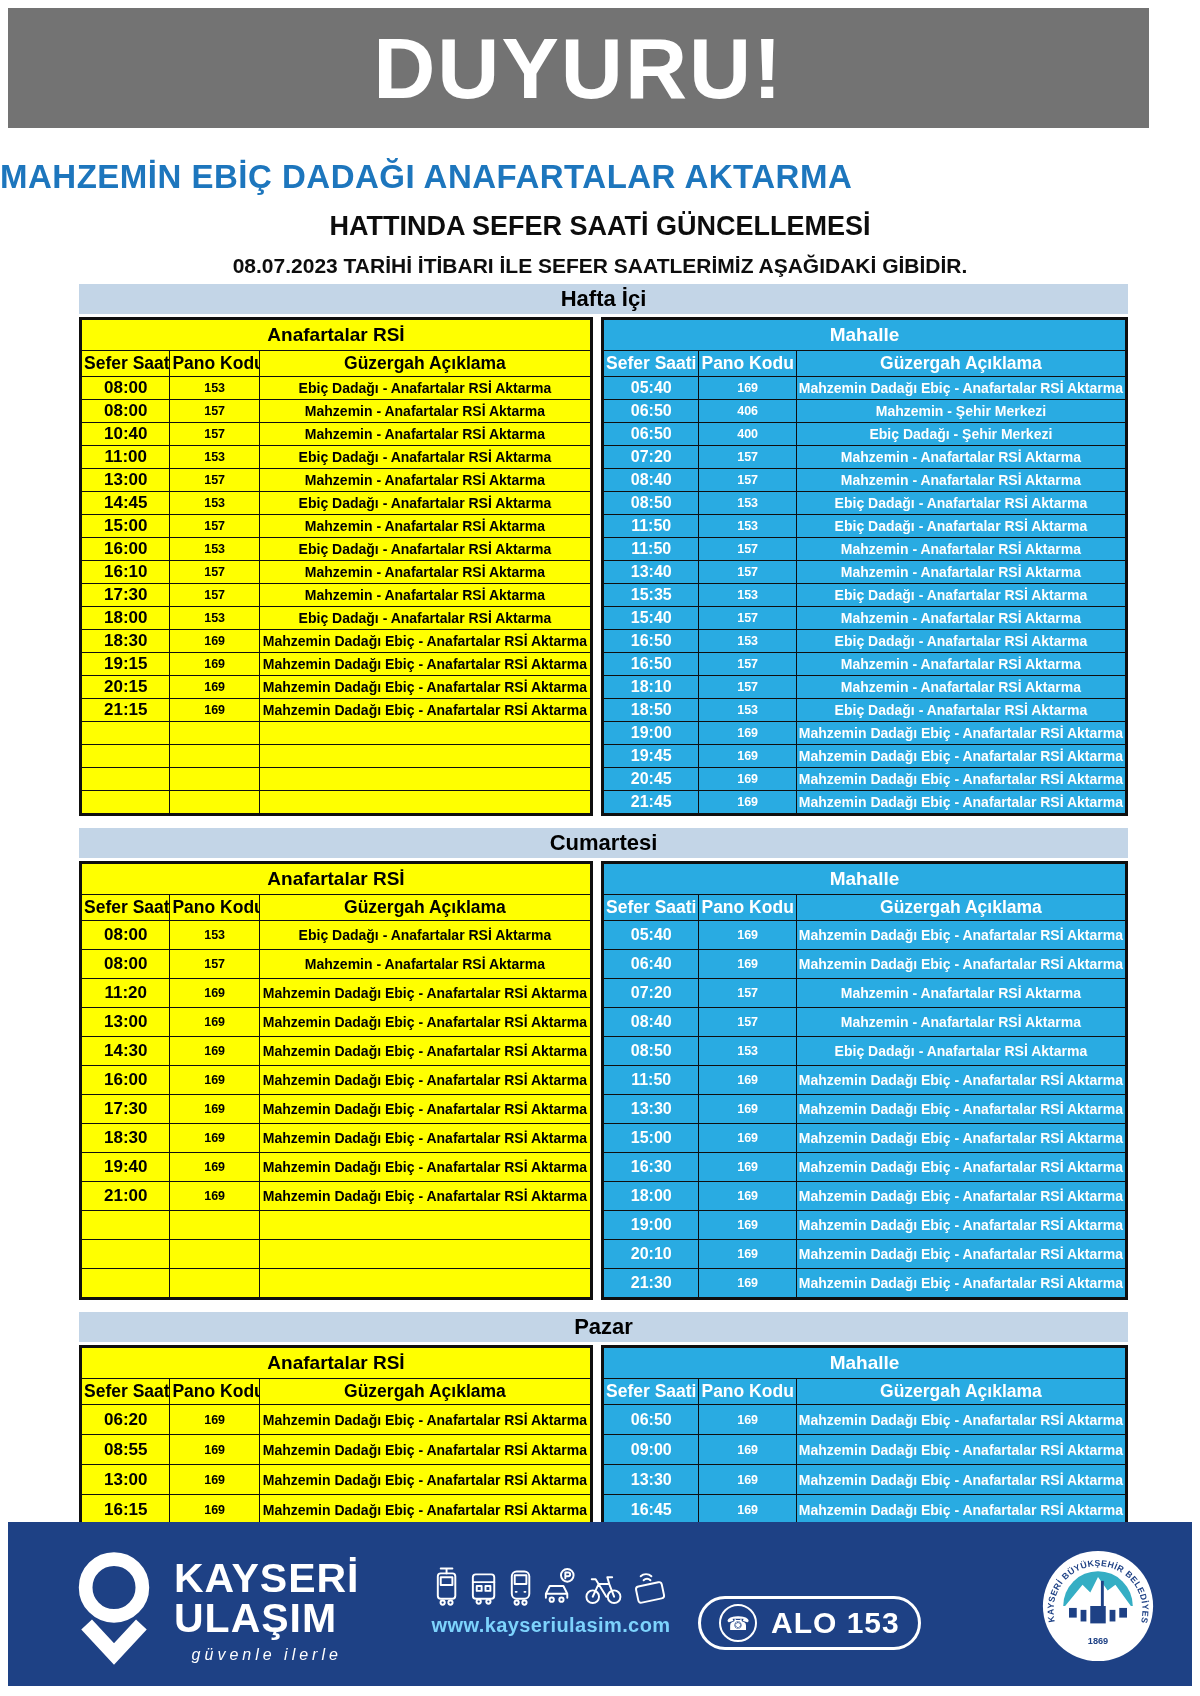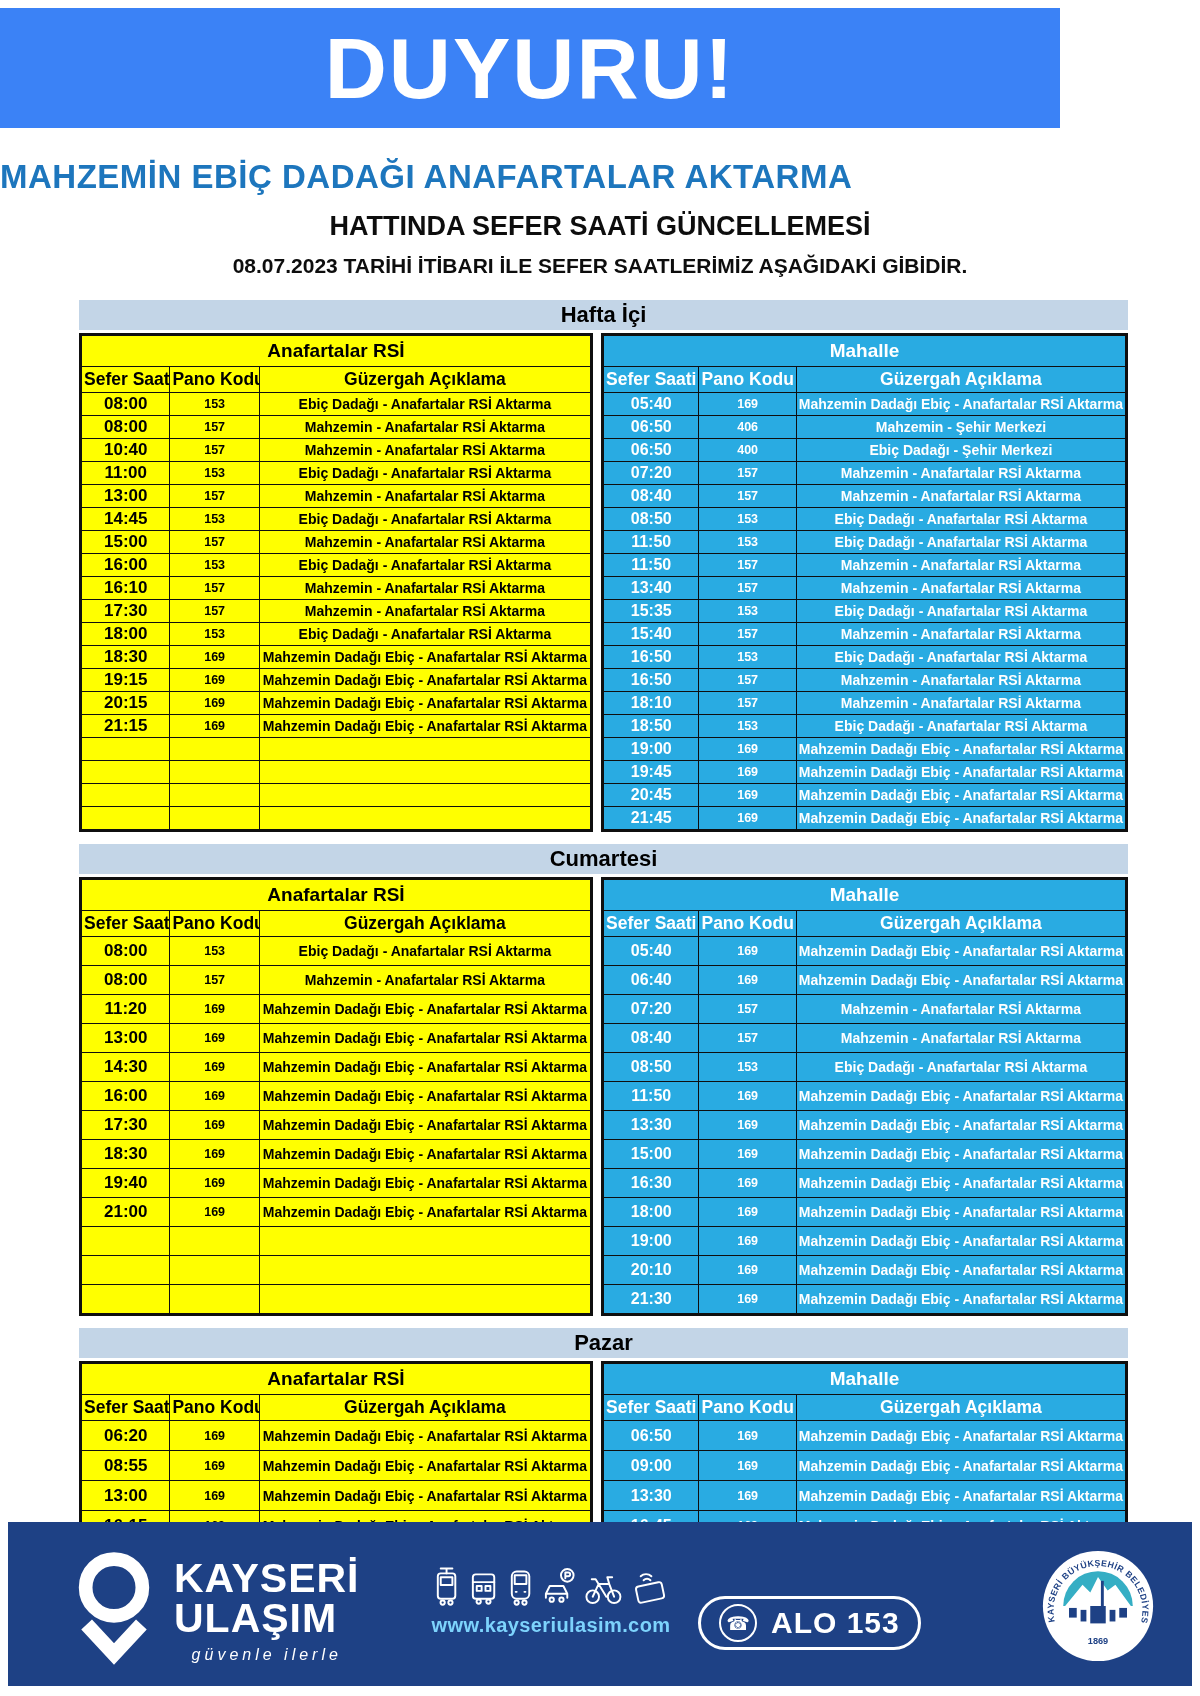--- a/index.html
+++ b/index.html
@@ -1,32 +1,32 @@
 <!DOCTYPE html>
 <html><head>
 <meta charset="utf-8">
 <style>
   html,body{margin:0;padding:0;background:#fff;}
   .page{position:relative;width:1200px;height:1696px;background:#fff;overflow:hidden;
         font-family:"Liberation Sans",sans-serif;}
 
   
-  .top-banner{position:absolute;left:0;top:8px;width:1060px;height:120px;background:#3b82f6;
+  .top-banner{position:absolute;left:8px;top:8px;width:1141px;height:120px;background:#737373;
               display:flex;align-items:center;justify-content:center;}
   .top-banner span{color:#fff;font-size:86px;font-weight:800;letter-spacing:2px;line-height:1;}
 
   .title{position:absolute;left:0;top:158px;width:100%;
          color:#1d76bd;font-size:33px;font-weight:800;letter-spacing:.5px;}
   .subtitle1{position:absolute;left:0;top:211px;width:100%;text-align:center;
          color:#0d0d0d;font-size:27px;font-weight:800;}
   .subtitle2{position:absolute;left:0;top:254px;width:100%;text-align:center;
          color:#0d0d0d;font-size:21px;font-weight:800;}
 
   
-  #sections{position:absolute;left:79px;top:300px;width:1049px;}
+  #sections{position:absolute;left:79px;top:284px;width:1049px;}
   .section{margin-bottom:12px;}
   .band{height:30px;background:#c3d5e7;display:flex;align-items:center;justify-content:center;
         font-size:22px;font-weight:700;color:#000;}
   .tables{display:flex;gap:8px;margin-top:3px;align-items:flex-start;}
   table.tbl{border-collapse:collapse;border:3px solid #0f0f0f;table-layout:fixed;}
   table.tbl.left{width:50.3%;}
   table.tbl.right{flex:1;}
   .tbl th,.tbl td{border:1.5px solid #0f0f0f;text-align:center;vertical-align:middle;
         padding:0 2px;white-space:nowrap;overflow:hidden;}
   .tbl.left th,.tbl.left td{background:#ffff00;color:#000;}

